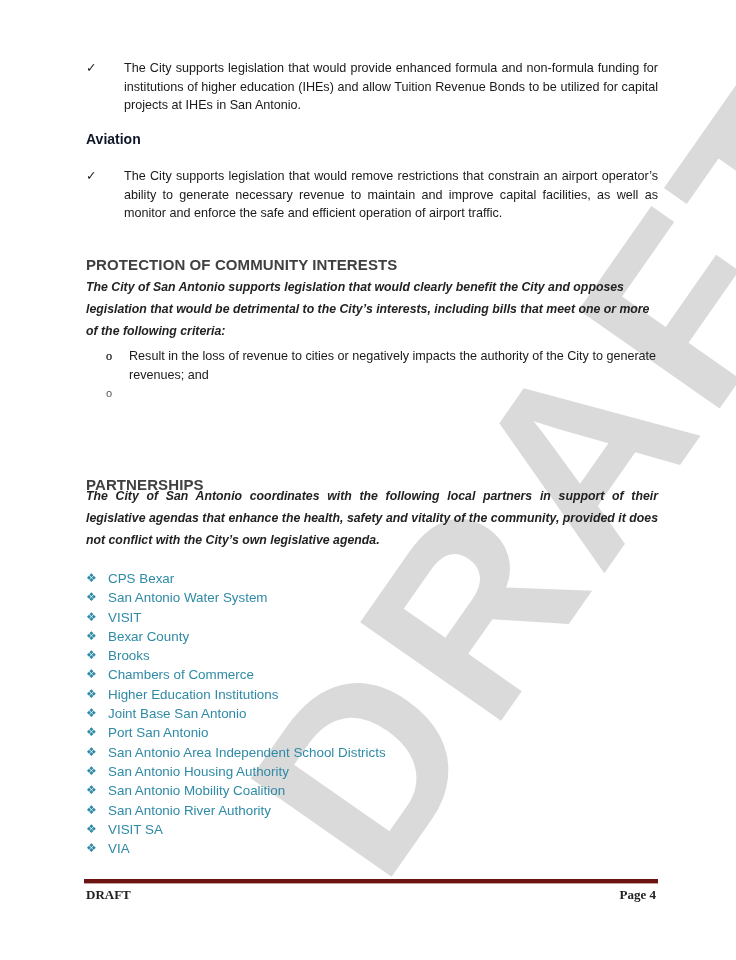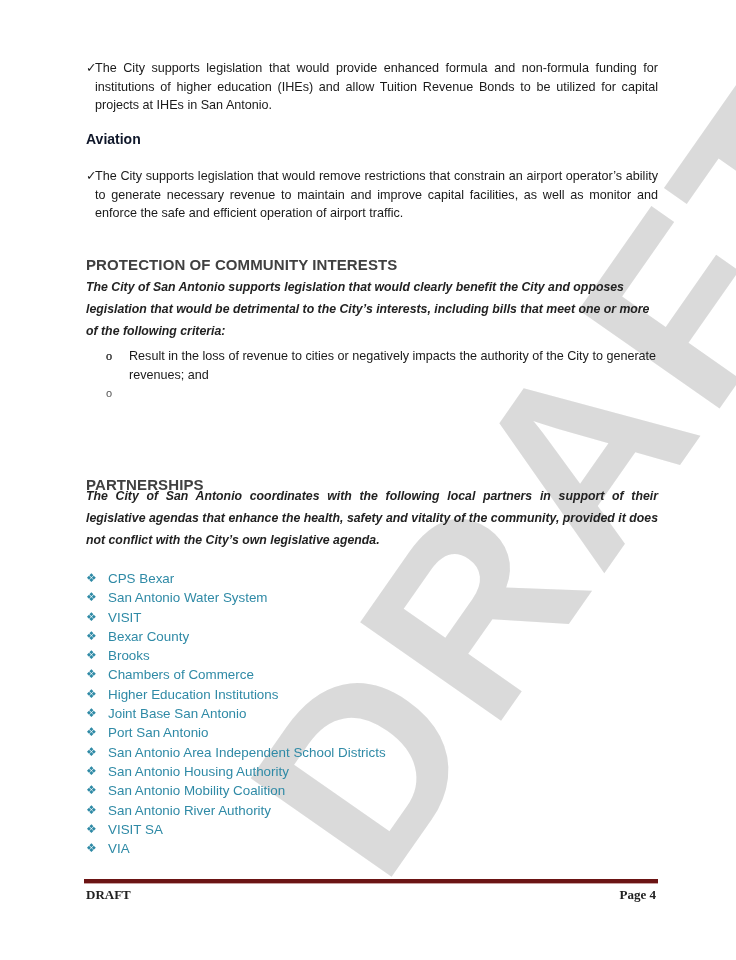--- a/index.html
+++ b/index.html
@@ -6,21 +6,21 @@
   body { width:736px; height:960px; position:relative; overflow:hidden;
          font-family:"Liberation Sans", "DejaVu Sans", sans-serif; color:#1a1a1a; }
   .page { position:absolute; left:0; top:0; width:736px; height:960px; }
   .watermark { position:absolute; left:120px; top:330px; font-size:250px; font-weight:bold;
                color:#d7d7d7; transform:rotate(-55deg); transform-origin:center; letter-spacing:10px;
                font-family:"Liberation Sans", sans-serif; z-index:0; user-select:none; opacity:0.9; }
   .content { position:absolute; left:0; top:0; width:736px; z-index:1; }
   .check-item { position:absolute; left:86px; width:572px; font-size:12.6px; line-height:18.5px;
                 text-align:justify; }
   .check-item .mark { position:absolute; left:0; top:0; }
-  .check-item .txt { display:block; margin-left:9px; }
+  .check-item .txt { display:block; margin-left:38px; }
   .subhead { position:absolute; left:86px; font-size:14px; font-weight:bold; color:#0f172a; }
   .section-title { position:absolute; left:86px; font-size:15px; font-weight:bold; color:#404040; letter-spacing:0.1px; }
   .intro { position:absolute; left:86px; width:572px; font-size:12.3px; line-height:22px; font-style:italic; font-weight:bold; color:#222; }
   .intro.justify { text-align:justify; }
   .criteria { position:absolute; left:106px; width:560px; font-size:12.6px; line-height:18.5px; margin:0; padding:0; list-style:none; }
   .criteria li { position:relative; padding-left:23px; }
   .criteria li .bullet { position:absolute; left:0; top:0; color:#555; font-size:11px; }
   .partners { position:absolute; left:86px; top:569px; margin:0; padding:0; list-style:none; }
   .partners li { height:19.3px; font-size:13.4px; color:#2f8aa6; position:relative; padding-left:22px; line-height:19.3px; }
   .partners li .bullet { position:absolute; left:0; top:0; color:#2f8aa6; font-size:12px; }

